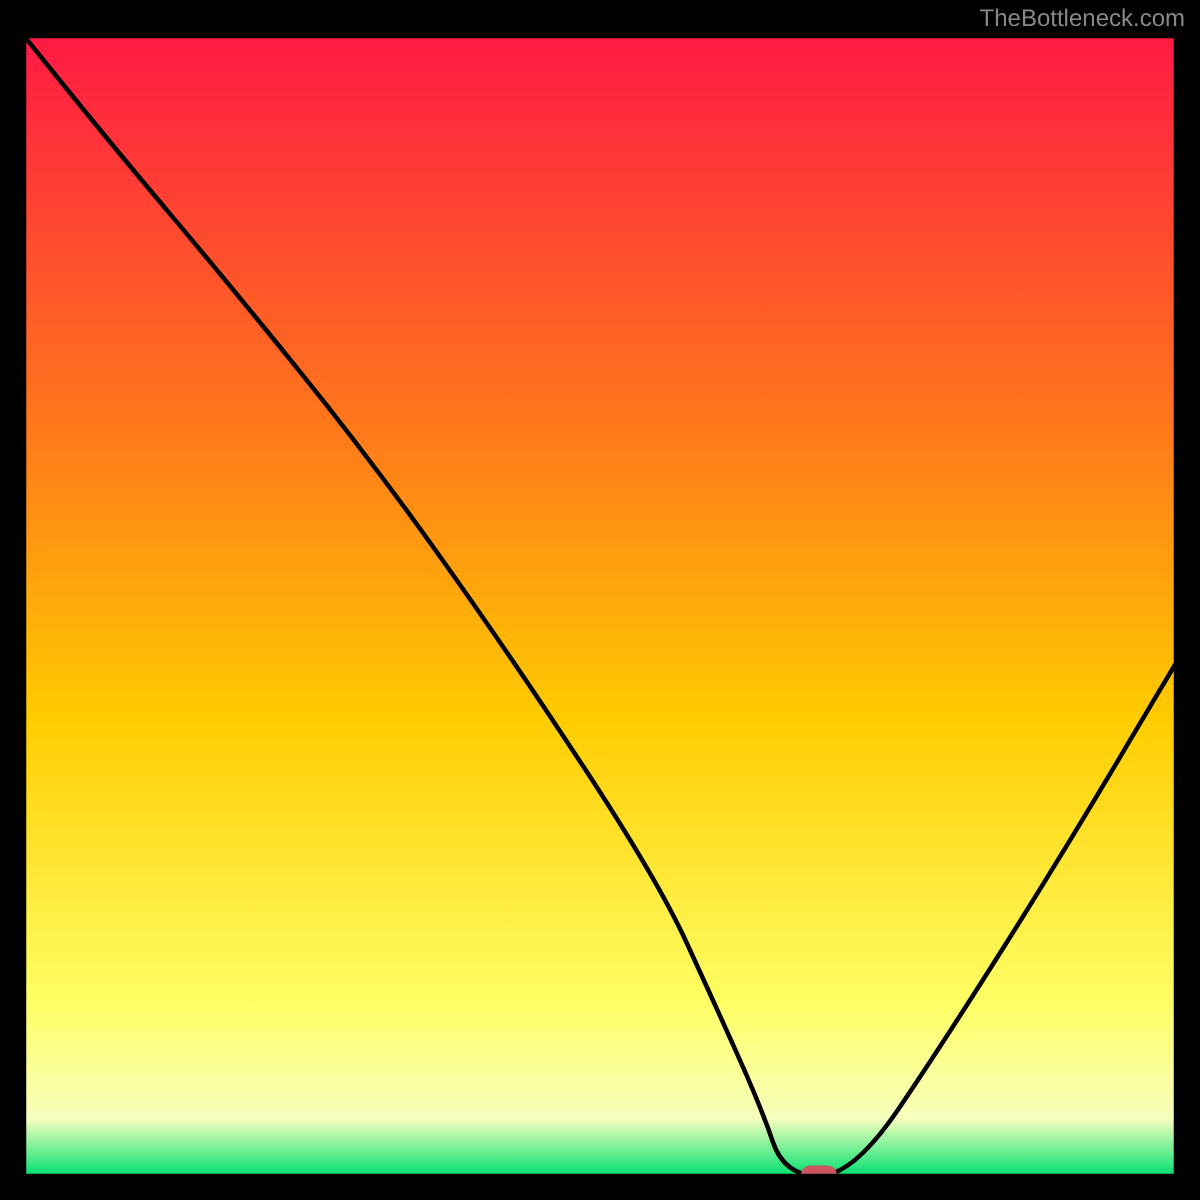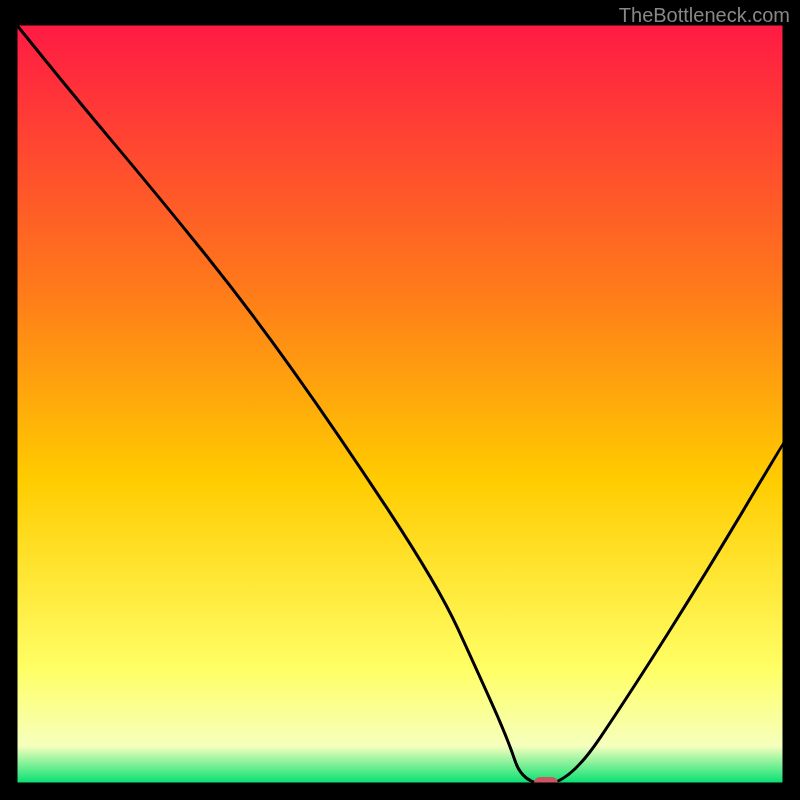--- a/index.html
+++ b/index.html
@@ -10,21 +10,21 @@
     background: #000;
     font-family: Arial, sans-serif;
     position: relative;
     overflow: hidden;
   }
   .watermark {
     position: absolute;
     top: 4px;
     right: 10px;
     color: #888;
-    font-size: 20px;
+    font-size: 16px;
     z-index: 10;
     user-select: none;
   }
   .plot-frame {
     position: absolute;
     left: 16px;
     top: 24px;
     width: 768px;
     height: 760px;
     background: #000;

